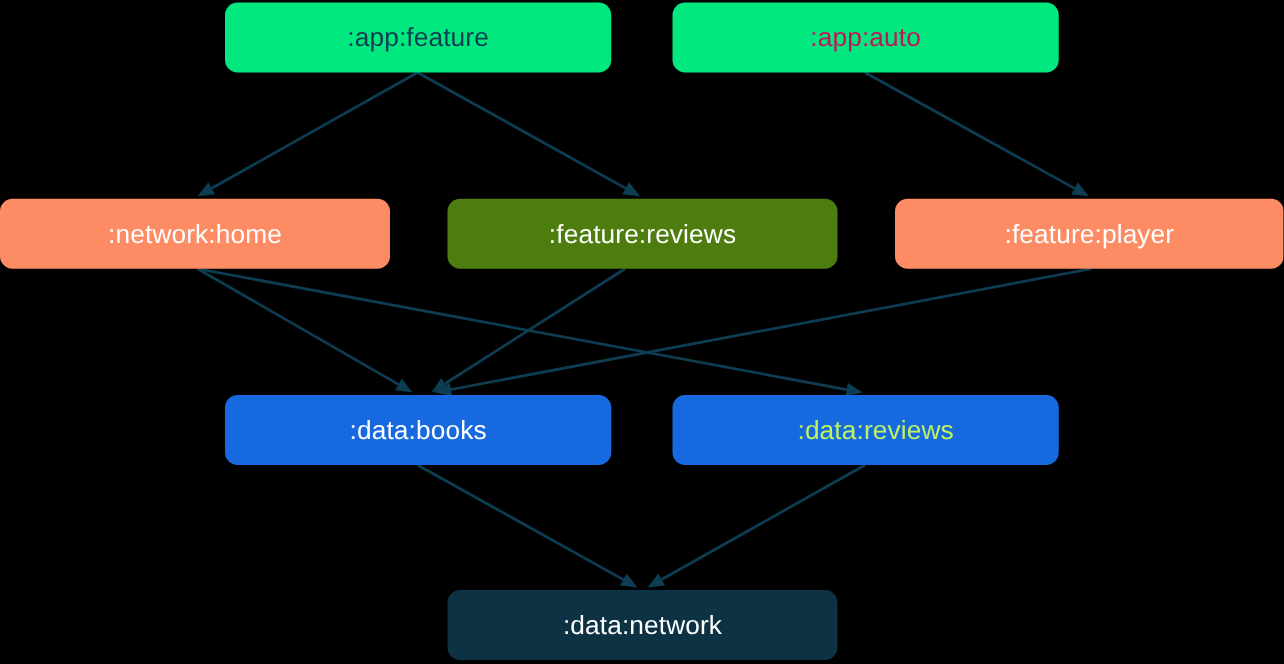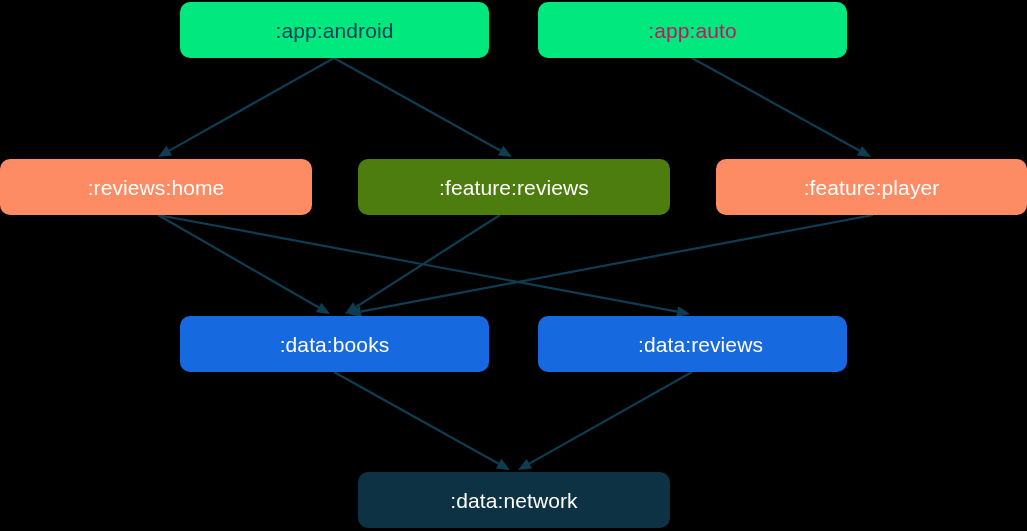--- a/index.html
+++ b/index.html
@@ -83,38 +83,38 @@
         <polygon points="510,470 495.9663775912881,468.4809733084309 501.31771998838445,458.8703992075231" fill="#0d3d52"></polygon>
       </g>
       <g>
         <line x1="692" y1="372" x2="529.3270032669293" y2="463.62042344736165" stroke="#0d3d52" stroke-width="2.2"></line>
         <polygon points="518,470 526.6279516485054,458.82822975750696 532.0260548853532,468.41261713721633" fill="#0d3d52"></polygon>
       </g>
     </svg>
 
   <div id="node-layer">
       <div class="node" style="left: 180px; top: 2px; width: 309px; height: 56px; background: rgb(0, 232, 126); color: rgb(13, 61, 82);">
-        <span class="node-label">:app:android</span>
+        <span class="node-label">:app:feature</span>
       </div>
       <div class="node" style="left: 538px; top: 2px; width: 309px; height: 56px; background: rgb(0, 232, 126); color: #be185d;">
         <span class="node-label">:app:auto</span>
       </div>
       <div class="node" style="left: 0px; top: 159px; width: 312px; height: 56px; background: rgb(253, 139, 100); color: rgb(255, 255, 255);">
-        <span class="node-label">:reviews:home</span>
+        <span class="node-label">:network:home</span>
       </div>
       <div class="node" style="left: 358px; top: 159px; width: 312px; height: 56px; background: #4d7c0f; color: rgb(255, 255, 255);">
         <span class="node-label">:feature:reviews</span>
       </div>
       <div class="node" style="left: 716px; top: 159px; width: 311px; height: 56px; background: rgb(253, 139, 100); color: rgb(255, 255, 255);">
         <span class="node-label">:feature:player</span>
       </div>
       <div class="node" style="left: 180px; top: 316px; width: 309px; height: 56px; background: rgb(23, 105, 224); color: rgb(255, 255, 255);">
         <span class="node-label">:data:books</span>
       </div>
-      <div class="node" style="left: 538px; top: 316px; width: 309px; height: 56px; background: rgb(23, 105, 224); color: #ffffff; padding-left: 16px;">
+      <div class="node" style="left: 538px; top: 316px; width: 309px; height: 56px; background: rgb(23, 105, 224); color: #bef264; padding-left: 16px;">
         <span class="node-label">:data:reviews</span>
       </div>
       <div class="node" style="left: 358px; top: 472px; width: 312px; height: 56px; background: rgb(13, 50, 67); color: rgb(255, 255, 255);">
         <span class="node-label">:data:network</span>
       </div>
     </div>
 
 </div>
 
 </body></html>

